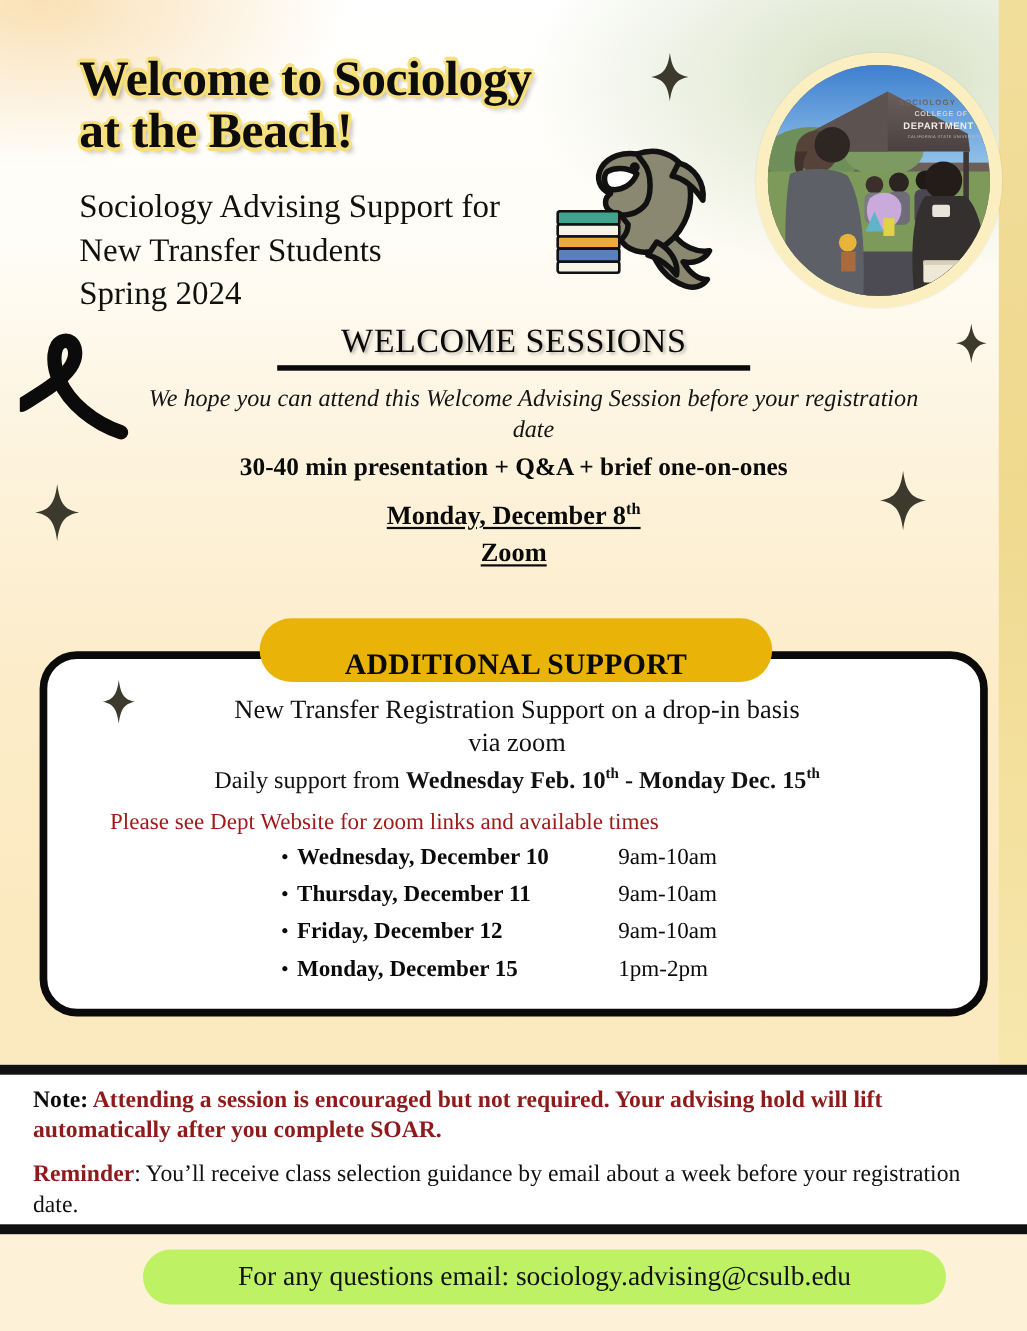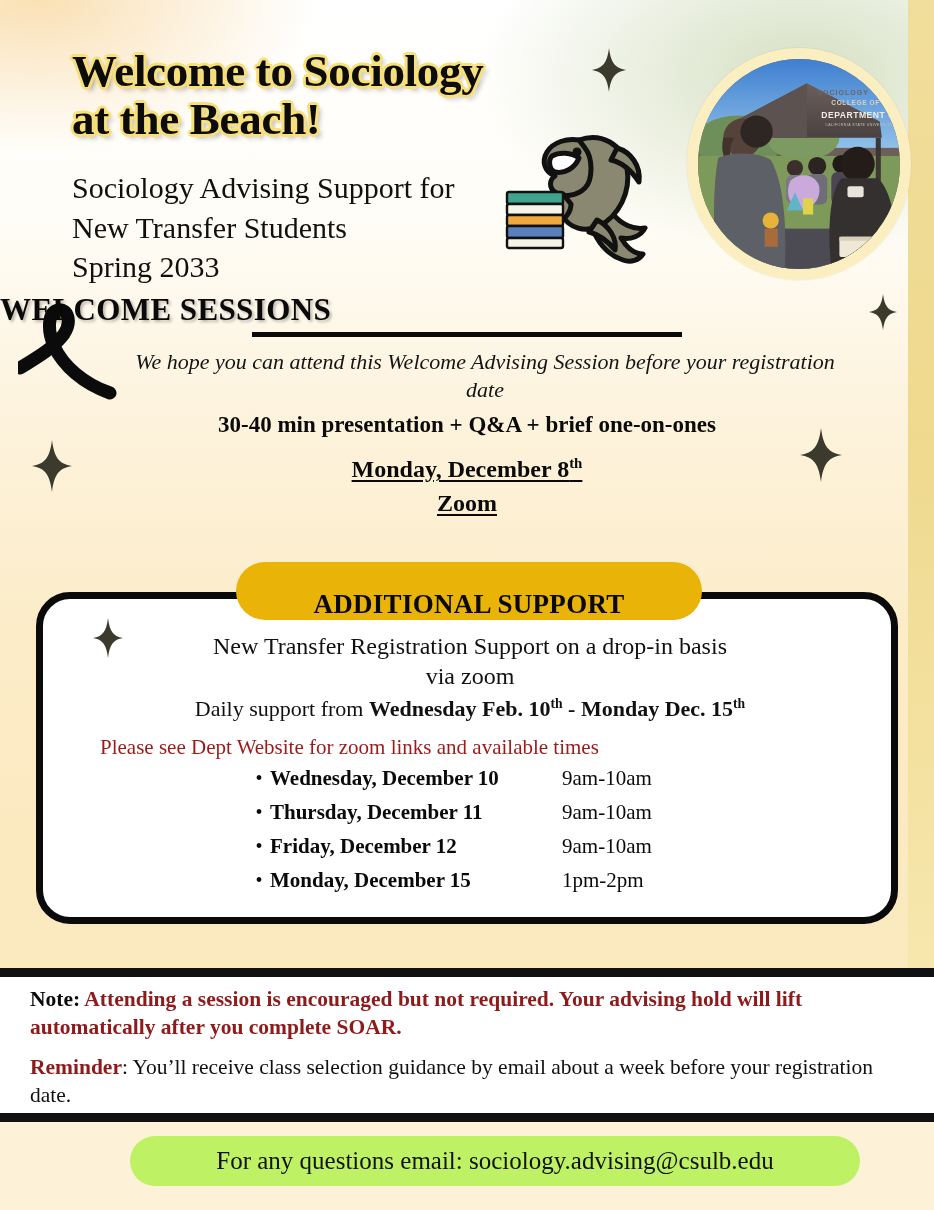--- a/index.html
+++ b/index.html
@@ -98,21 +98,22 @@
     border-radius:50%;
     overflow:hidden;
     position:relative;
     background:#6b5f58;
   }
   .photo-inner svg { display:block; width:100%; height:100%; }
 
   
   .ws-heading {
     position:absolute; left:0; right:0; top:292px;
-    font-size:31px; font-weight:bold; letter-spacing:0.4px;
+    text-align:center;
+    font-size:31px; font-weight:normal; letter-spacing:0.4px;
     color:#0a0a0a;
     text-shadow:2px 2px 3px rgba(0,0,0,0.28);
     font-stretch:condensed;
   }
   .ws-rule {
     position:absolute; left:252px; top:332px;
     width:430px; height:5px; background:#0a0a0a;
   }
   .ws-italic {
     position:absolute; left:128px; top:348px; width:714px;
@@ -247,21 +248,21 @@
       <path d="M2 68 C18 58 36 48 46 34 C54 22 50 8 40 10 C30 12 29 30 36 46 C45 66 66 84 92 93" fill="none" stroke="#0b0b0b" stroke-width="13" stroke-linecap="round"></path>
     </svg>
   </div>
 
   <div class="header">
 
     <div class="title">Welcome to Sociology
 at the Beach!</div>
     <div class="subtitle">Sociology Advising Support for
 New Transfer Students
-Spring 2033</div>
+Spring 2024</div>
 
     <div class="shark">
       <svg width="160" height="170" viewBox="0 0 160 170">
         <g stroke="#111" stroke-width="5" stroke-linejoin="round">
 
           <path d="M86 118 C92 132 100 146 118 152 C126 155 134 152 138 146 C130 146 122 140 116 130
                    C126 132 136 128 140 120 C128 122 116 116 108 106 Z" fill="#8b8871"></path>
 
           <path d="M74 32 C96 24 118 36 122 60 C126 84 114 108 94 118 C80 125 64 120 58 108
                    C52 96 56 80 64 70 C70 62 70 44 74 32 Z" fill="#8b8871"></path>

